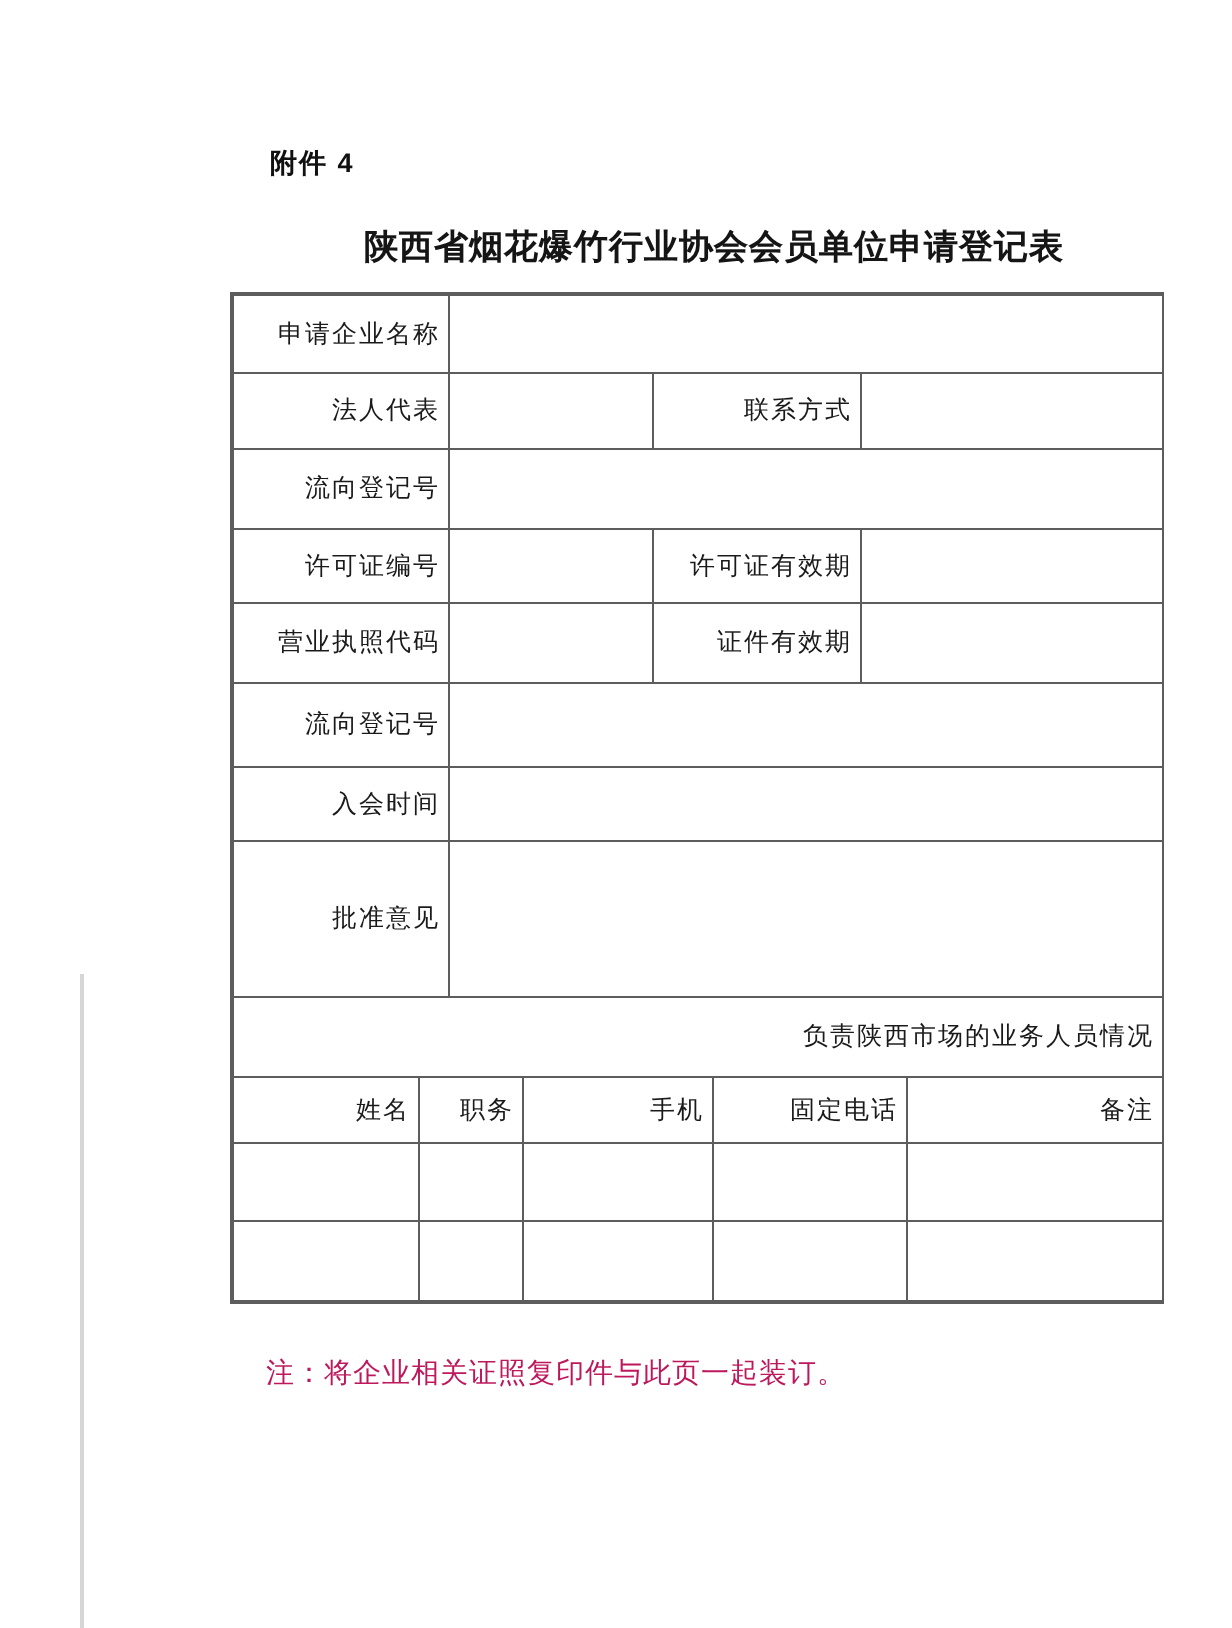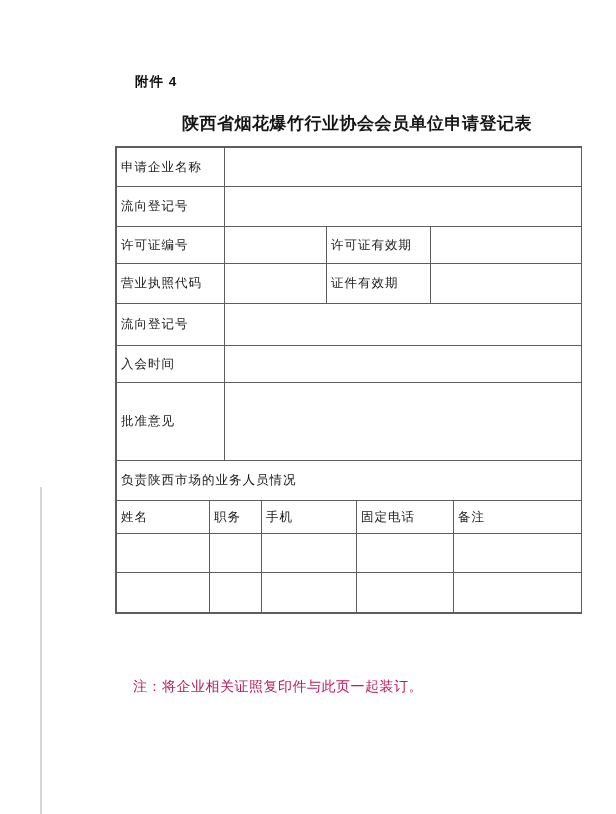--- a/index.html
+++ b/index.html
@@ -59,21 +59,21 @@
     border-collapse: collapse;
     table-layout: fixed;
     width: 100%;
   }
   table.form-table.personnel {
     margin-top: -1px;
   }
   table.form-table td {
     border: 1px solid #5d5d5d;
     padding: 0 4px;
-    text-align: left;
+    text-align: right;
     vertical-align: middle;
     font-size: 12.5px;
     letter-spacing: 1px;
     color: #1a1a1a;
     overflow: hidden;
   }
   .footnote {
     position: absolute;
     left: 93px;
     top: 678px;
@@ -100,20 +100,26 @@
       <colgroup>
         <col style="width:108px">
           <col style="width:102px">
           <col style="width:104px">
           <col style="width:151px">
       </colgroup>
       <tbody>
           <tr style="height:39px">
         <td>申请企业名称</td>
         <td colspan="3"></td>
+      </tr>
+      <tr style="height:38px">
+        <td>法人代表</td>
+        <td></td>
+        <td>联系方式</td>
+        <td></td>
       </tr>
       <tr style="height:40px">
         <td>流向登记号</td>
         <td colspan="3"></td>
       </tr>
       <tr style="height:37px">
         <td>许可证编号</td>
         <td></td>
         <td>许可证有效期</td>
         <td></td>

